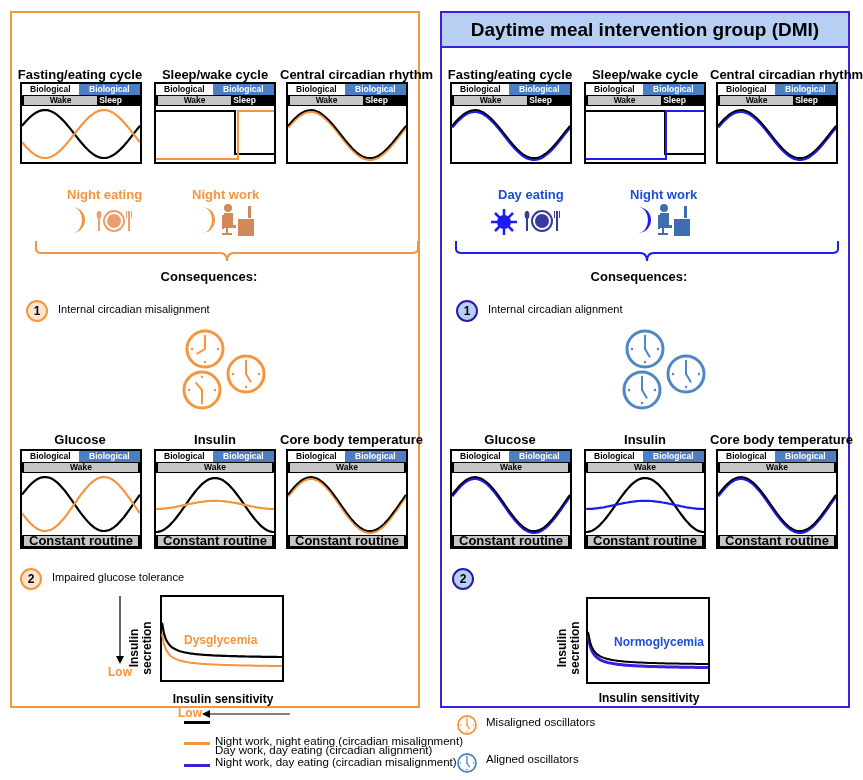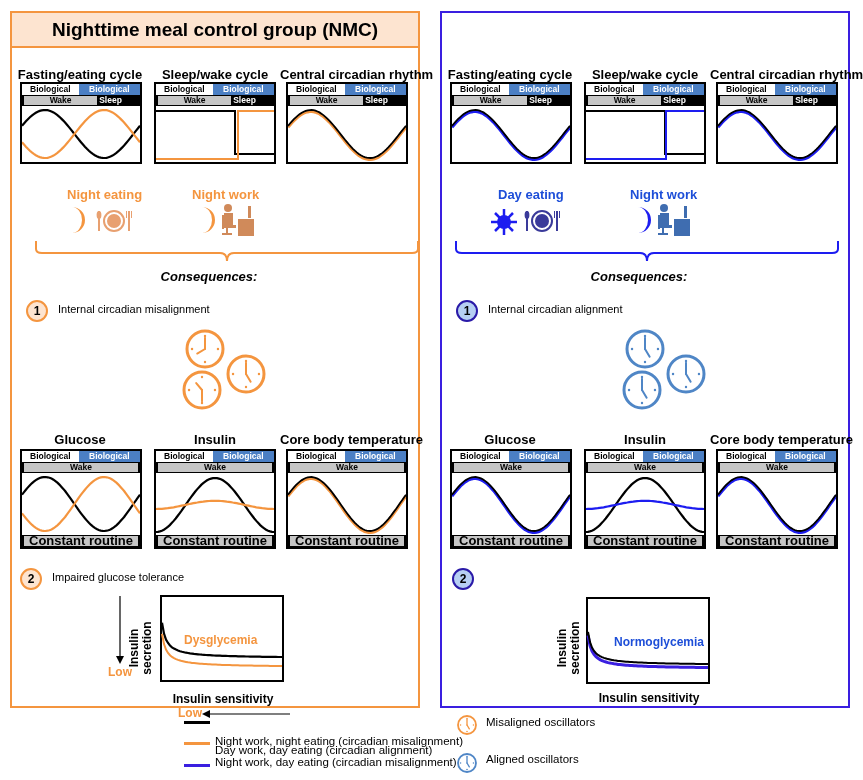--- a/index.html
+++ b/index.html
@@ -18,32 +18,31 @@
   .bn{background:#4b7fc4;color:#fff;text-align:center;flex:1;}
   .wake-row{position:absolute;left:0;right:0;top:11px;height:11px;background:#000;display:flex;font-weight:bold;font-size:8.5px;line-height:11px;}
   .wake{background:#c6c6c6;margin:1px 2px;flex:0 0 62%;text-align:center;line-height:9px;}
   .sleep{color:#fff;flex:1;text-align:left;}
   .wake-full{background:#c6c6c6;margin:1px 2px;flex:1;text-align:center;line-height:9px;}
   .cr-row{position:absolute;left:0;right:0;bottom:0;height:12px;background:#000;display:flex;font-weight:bold;font-size:13px;}
   .cr{background:#c6c6c6;margin:1px 2px;flex:1;text-align:center;line-height:10px;}
   svg.plot{position:absolute;left:0;right:0;}
   .label-or{color:#f4953f;font-weight:bold;font-size:13px;position:absolute;white-space:nowrap;}
   .label-bl{color:#1d4ed8;font-weight:bold;font-size:13px;position:absolute;white-space:nowrap;}
-  .conseq{position:absolute;left:0;right:12px;text-align:center;font-weight:bold;font-size:13px;font-style:italic;}
+  .conseq{position:absolute;left:0;right:12px;text-align:center;font-weight:bold;font-size:13px;}
   .num{position:absolute;width:22px;height:22px;border-radius:50%;box-sizing:border-box;border:2.5px solid;font-weight:bold;font-size:12px;display:flex;align-items:center;justify-content:center;}
   .nmc .num{border-color:#f4953f;background:#fde4d0;}
   .dmi .num{border-color:#2a1aa8;background:#b6cff3;}
   .item-title{position:absolute;font-weight:normal;font-size:11px;white-space:nowrap;}
   .legend{position:absolute;font-size:11.5px;white-space:nowrap;}
 </style>
 </head>
 <body>
 
 <div class="panel nmc">
-  <div class="panel-head">Nighttime meal control group (NMC)</div>
 
   <div class="ptitle" style="left:0;width:136px;top:54px;">Fasting/eating cycle</div>
   <div class="ptitle" style="left:138px;width:130px;top:54px;">Sleep/wake cycle</div>
   <div class="ptitle" style="left:268px;width:142px;top:54px;">Central circadian rhythm</div>
 
   <div class="mini" style="left:8px;top:69px;">
     <div class="bar-row" style="top:0">
         <span class="bd">Biological day</span>
         <span class="bn">Biological night</span>
       </div>
@@ -231,20 +230,21 @@
   <div class="label-or" style="left:172px;top:620px;font-size:12px">Dysglycemia</div>
   <div class="abs" style="left:148px;top:679px;width:126px;text-align:center;font-weight:bold;font-size:12px">Insulin sensitivity</div>
   <div class="label-or" style="left:166px;top:693px;font-size:12px">Low</div>
   <svg class="abs" style="left:190px;top:695px" width="90" height="12">
     <line x1="6" y1="6" x2="88" y2="6" stroke="#000" stroke-width="1.2"></line>
     <path d="M0,6 L8,2 L8,10Z" fill="#000"></path>
   </svg>
 </div>
 
 <div class="panel dmi">
+  <div class="panel-head">Daytime meal intervention group (DMI)</div>
 
   <div class="ptitle" style="left:0;width:136px;top:54px;">Fasting/eating cycle</div>
   <div class="ptitle" style="left:138px;width:130px;top:54px;">Sleep/wake cycle</div>
   <div class="ptitle" style="left:268px;width:142px;top:54px;">Central circadian rhythm</div>
 
   <div class="mini" style="left:8px;top:69px;">
     <div class="bar-row" style="top:0">
         <span class="bd">Biological day</span>
         <span class="bn">Biological night</span>
       </div>

